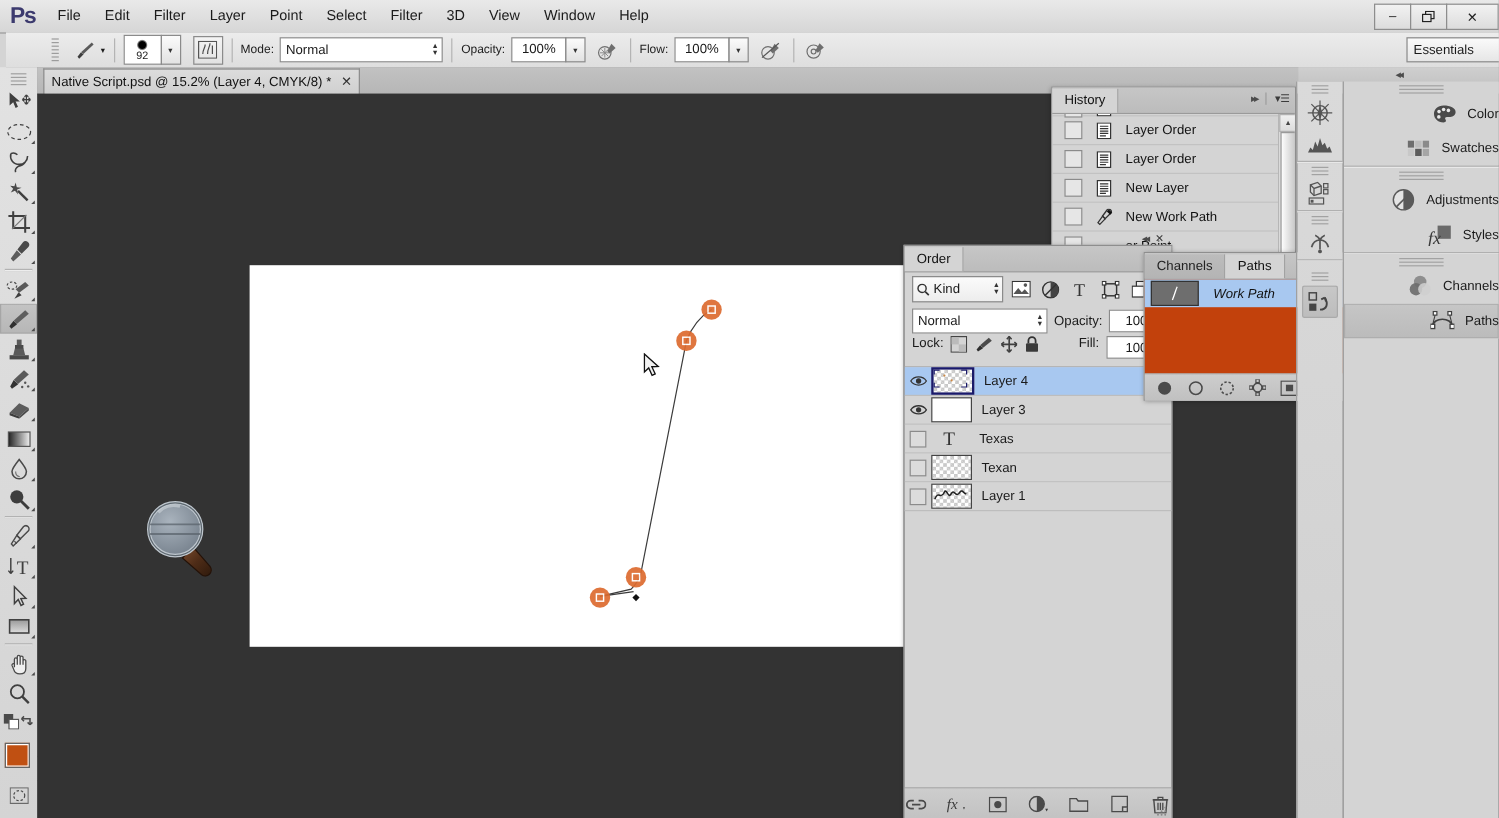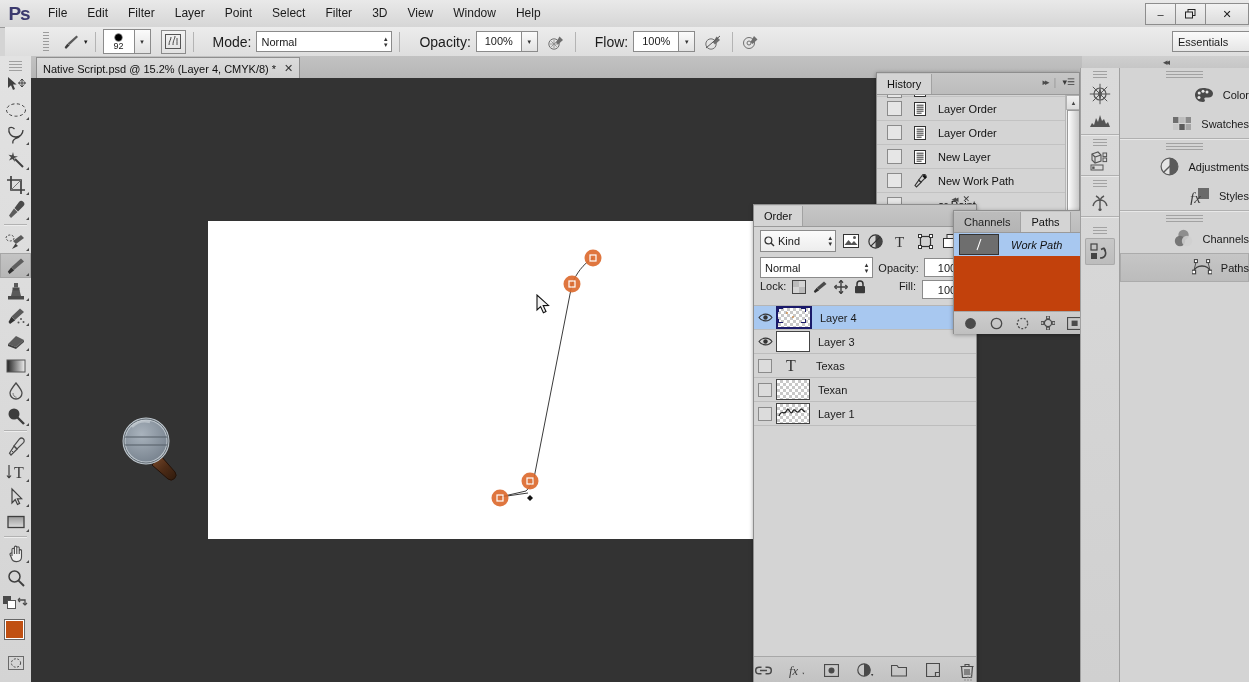--- a/index.html
+++ b/index.html
@@ -40,21 +40,21 @@
   
   .optionsbar{
     position:absolute;left:5px;top:27px;width:1249px;height:29px;
     background:linear-gradient(#ececec,#dedede);
     border-bottom:1px solid #9a9a9a;
     display:flex;align-items:center;padding-left:32px;
   }
   .grip{width:12px;height:22px;display:flex;flex-direction:column;justify-content:center;gap:2px;margin-left:3px;}
   .grip i{display:block;height:1px;background:#9c9c9c;margin:0 3px;}
   .ob-sep{width:1px;height:20px;background:#b4b4b4;margin:0 7px;}
-  .ob-label{font-size:14px;margin-right:5px;color:#1b1b1b;margin-left:12px;}
+  .ob-label{font-size:10px;margin-right:5px;color:#1b1b1b;}
   .ob-field{
     background:#fff;border:1px solid #8b8b8b;height:17px;line-height:17px;
     font-size:11px;padding:0 4px;display:inline-block;
   }
   .ob-arrowbox{
     width:15px;height:19px;border:1px solid #8b8b8b;background:linear-gradient(#fbfbfb,#e2e2e2);
     display:flex;align-items:center;justify-content:center;font-size:7px;color:#333;margin-left:-1px;
   }
   .ob-select{
     width:126px;height:19px;border:1px solid #8b8b8b;background:#fff;

